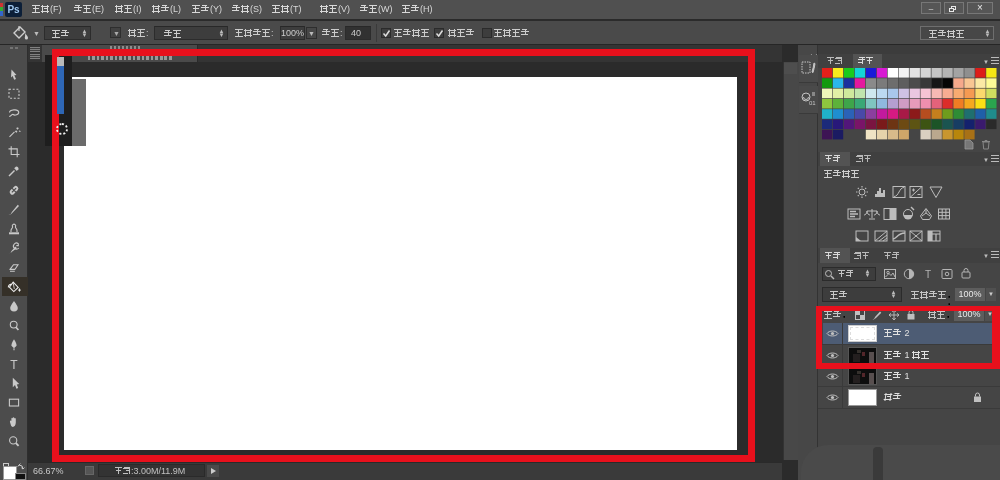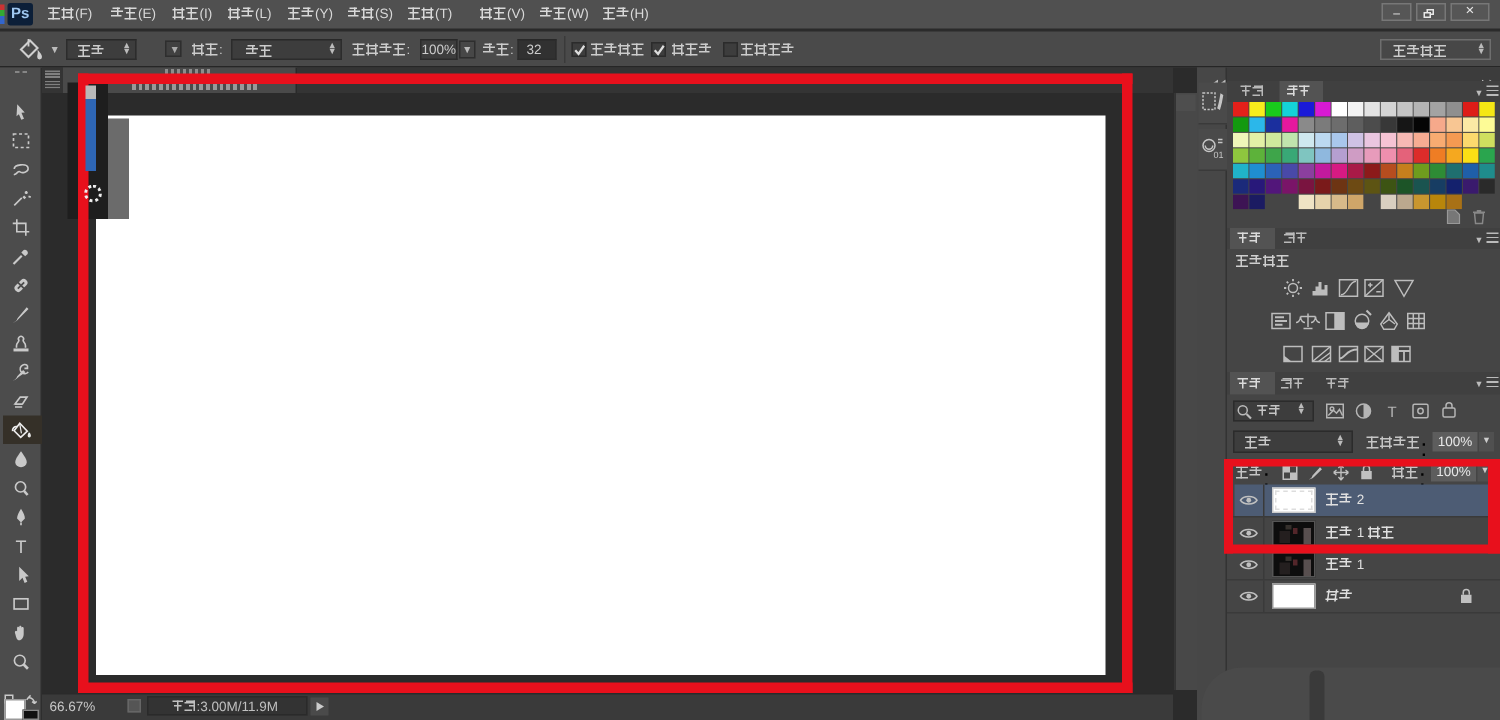--- a/index.html
+++ b/index.html
@@ -88,21 +88,21 @@
  <span class="abs" style="left:33px;top:9px;color:#bbb;font-size:7px">▼</span>
  <span class="abs obx" style="left:44px;width:47px;padding-left:7px"><i class="k" style="margin-top:3px"></i><i class="k c" style="margin-top:3px"></i><span class="updn">▲<br>▼</span></span>
  <span class="abs" style="left:110px;top:6px;width:11px;height:11px;background:#414141;border:1px solid #2e2e2e"></span>
  <span class="abs" style="left:113px;top:9px;color:#aaa;font-size:7px">▼</span>
  <span class="abs olabel lbl" style="left:128px"><i class="k b"></i><i class="k"></i>:</span>
  <span class="abs obx" style="left:154px;width:74px;padding-left:9px"><i class="k c" style="margin-top:3px"></i><i class="k" style="margin-top:3px"></i><span class="updn">▲<br>▼</span></span>
  <span class="abs olabel lbl" style="left:235px"><i class="k"></i><i class="k b"></i><i class="k c"></i><i class="k"></i>:</span>
  <span class="abs obx" style="left:280px;width:25px;text-align:center">100%</span>
  <span class="abs" style="left:306px;top:6px;width:11px;height:12px;background:#474747;border:1px solid #2e2e2e;color:#bbb;font-size:7px;text-align:center;line-height:11px">▼</span>
  <span class="abs olabel lbl" style="left:322px"><i class="k c"></i><i class="k"></i>:</span>
- <span class="abs obx" style="left:345px;width:26px;background:#313131;padding-left:5px">32</span>
+ <span class="abs obx" style="left:345px;width:26px;background:#313131;padding-left:5px">40</span>
  <span class="abs" style="left:376px;top:3px;width:1px;height:18px;background:#3a3a3a"></span>
  <span class="abs chk" style="left:381px"><svg width="9" height="9" viewBox="0 0 9 9" style="margin-top:0px">
           <path d="M1.5 4.5 L3.7 7 L7.5 1.5" fill="none" stroke="#ddd" stroke-width="1.5"></path>
         </svg></span>
  <span class="abs olabel lbl" style="left:394px"><i class="k"></i><i class="k c"></i><i class="k b"></i><i class="k"></i></span>
  <span class="abs chk" style="left:434px"><svg width="9" height="9" viewBox="0 0 9 9" style="margin-top:0px">
           <path d="M1.5 4.5 L3.7 7 L7.5 1.5" fill="none" stroke="#ddd" stroke-width="1.5"></path>
         </svg></span>
  <span class="abs olabel lbl" style="left:448px"><i class="k b"></i><i class="k"></i><i class="k c"></i></span>
  <span class="abs chk" style="left:482px"></span>

